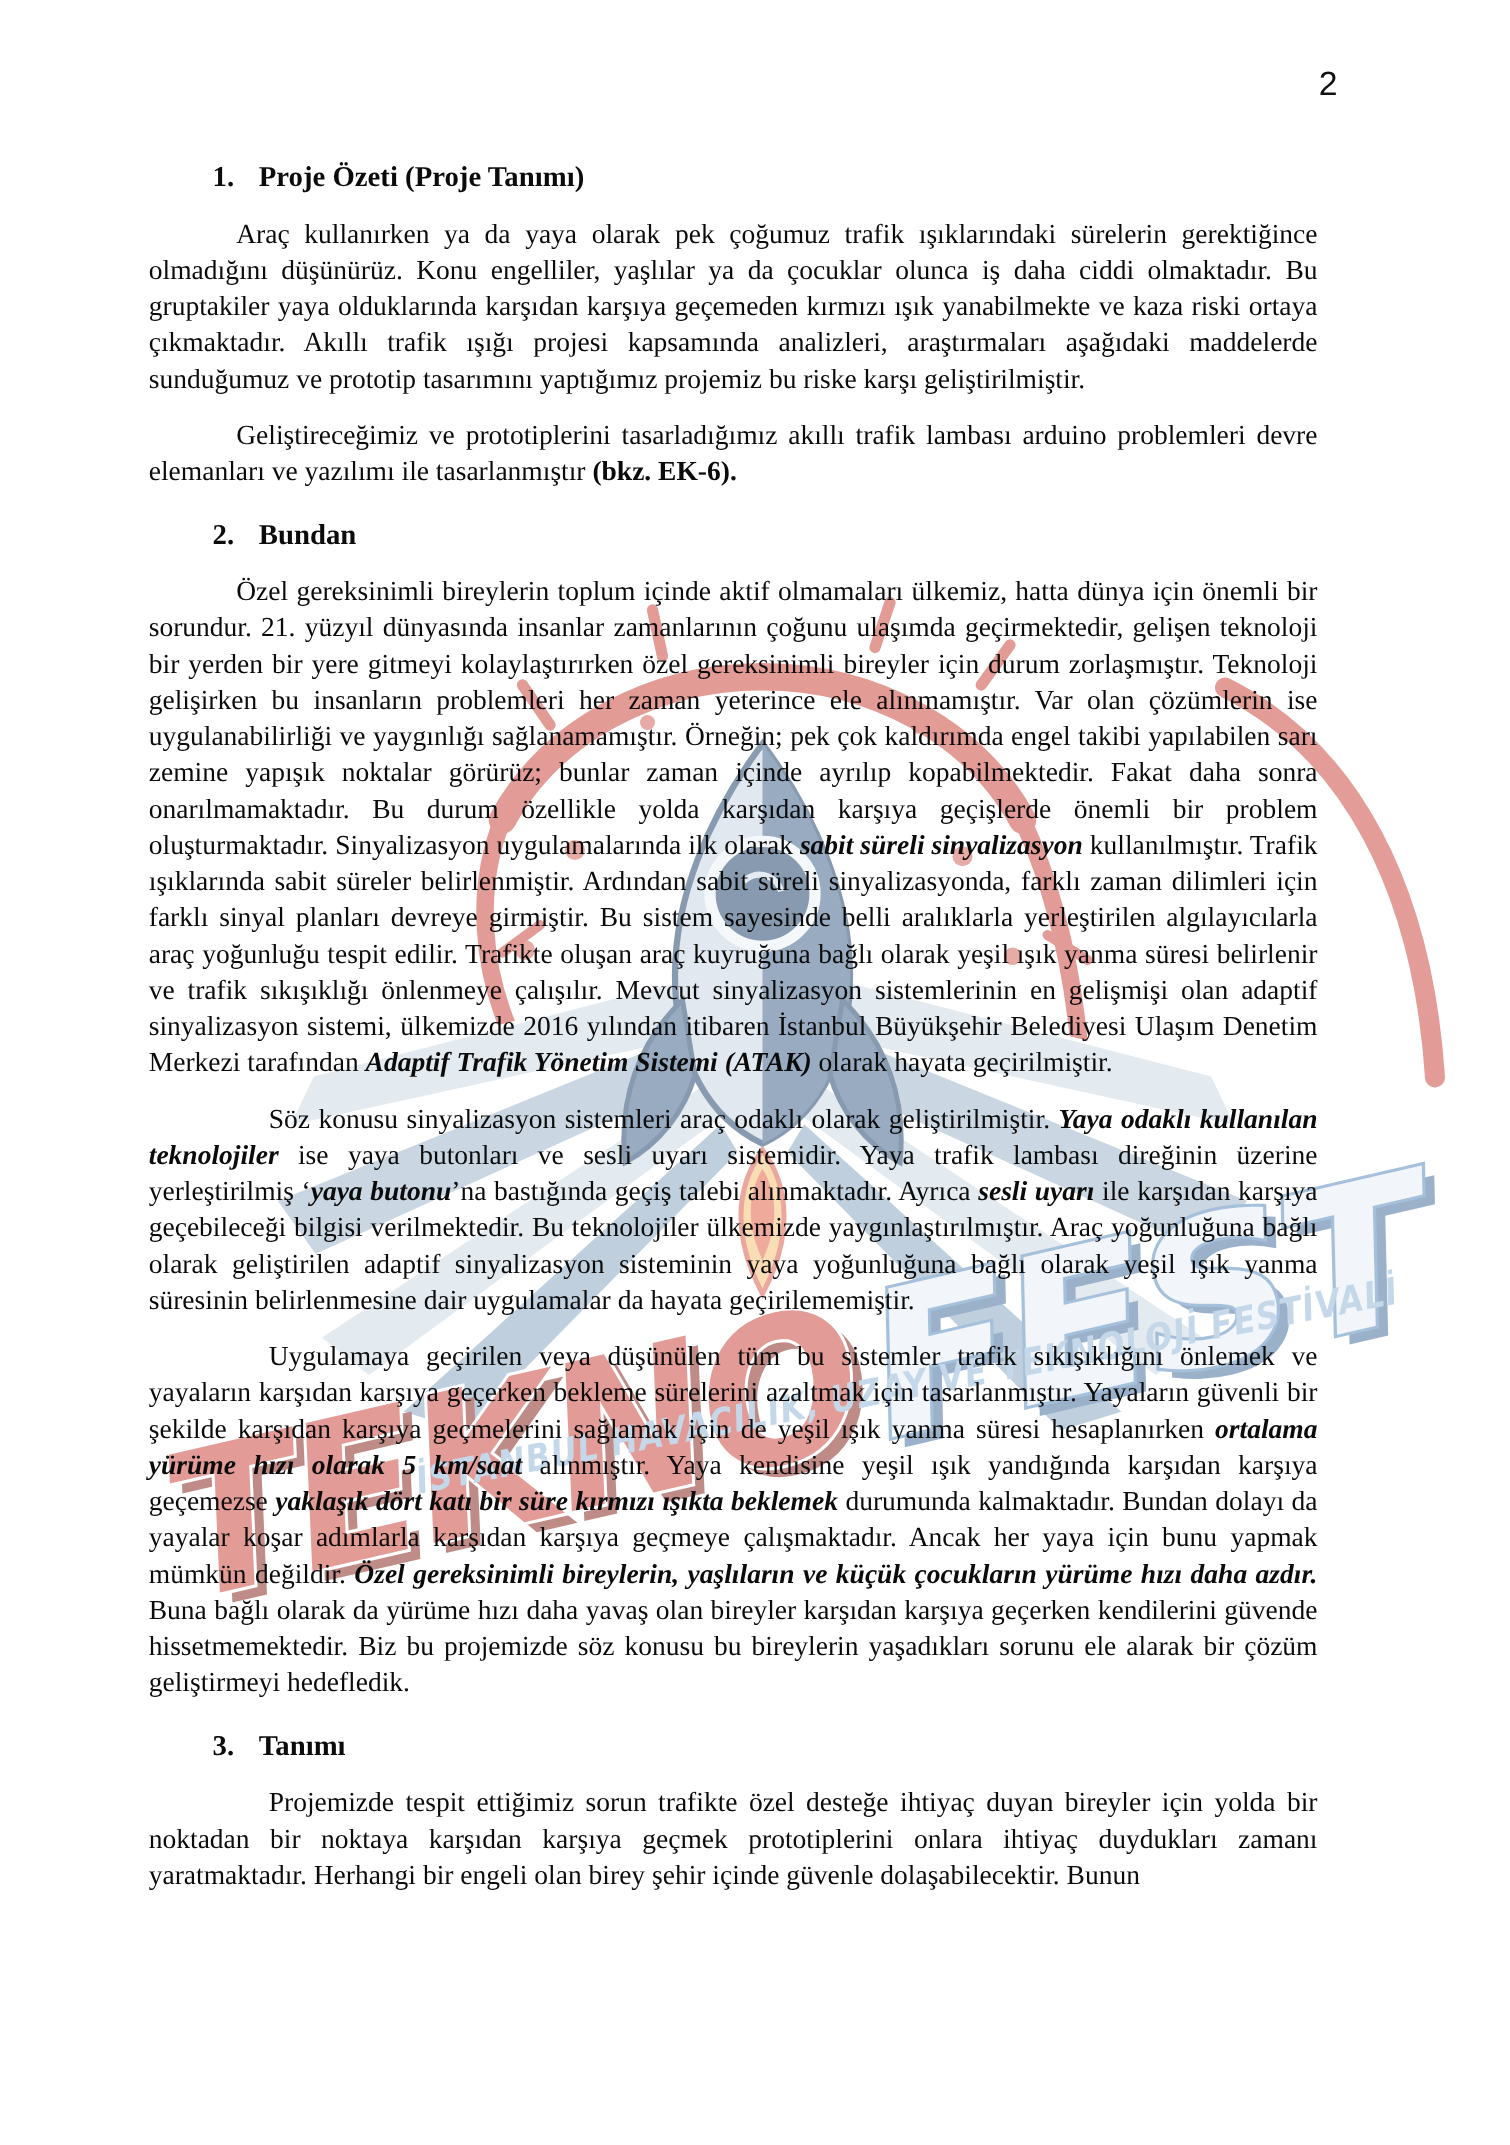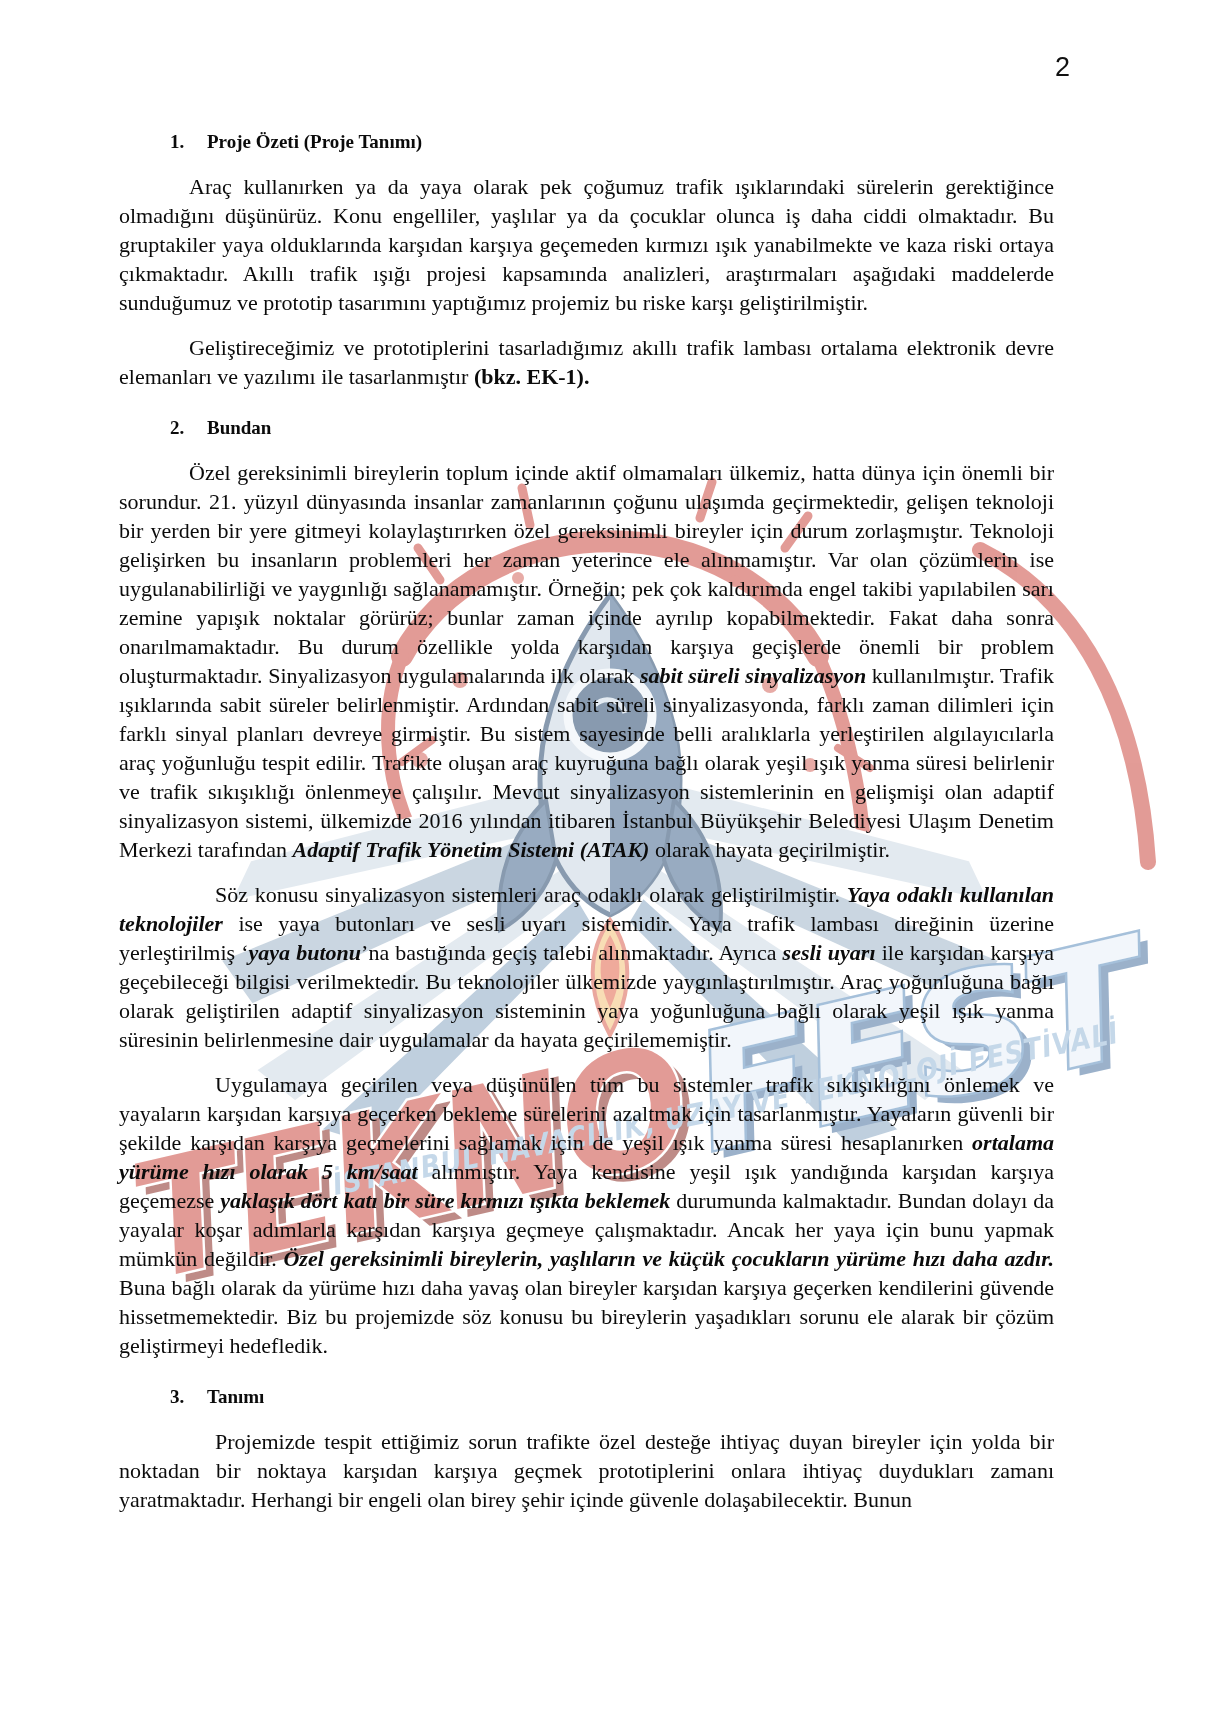--- a/index.html
+++ b/index.html
@@ -36,21 +36,21 @@
     left: 103px;
     top: 127px;
     width: 967px;
     z-index: 1;
     font-size: 22px;
     line-height: 29px;
     text-align: justify;
   }
   .heading {
     font-weight: bold;
-    font-size: 19px;
+    font-size: 23px;
     padding-left: 67px;
     margin: 22px 0 10px 0;
     text-align: left;
   }
   .heading:first-child { margin-top: 0; }
   .h-num { display: inline-block; min-width: 37px; }
   .para { margin: 16px; }
   .para.ind-s { text-indent: 70px; }
   .para.ind-l { text-indent: 96px; }
   .run-n { font-weight: normal; font-style: normal; }
@@ -138,21 +138,21 @@
 
       <g class="wm-subtitle" transform="translate(255,765) rotate(-11)">
         <text x="0" y="0" textLength="800" lengthAdjust="spacingAndGlyphs" fill="var(--wm-light-blue)">İSTANBUL HAVACILIK, UZAY VE TEKNOLOJİ FESTİVALİ</text>
       </g>
     </g>
   </svg>
 
   <div class="content">
       <div class="heading"><span class="h-num">1.</span><span>Proje Özeti (Proje Tanımı)</span></div>
       <p class="para ind-s"><span class="run-n">Araç kullanırken ya da yaya olarak pek çoğumuz trafik ışıklarındaki sürelerin gerektiğince olmadığını düşünürüz. Konu engelliler, yaşlılar ya da çocuklar olunca iş daha ciddi olmaktadır. Bu gruptakiler yaya olduklarında karşıdan karşıya geçemeden kırmızı ışık yanabilmekte ve kaza riski ortaya çıkmaktadır. Akıllı trafik ışığı projesi kapsamında analizleri, araştırmaları aşağıdaki maddelerde sunduğumuz ve prototip tasarımını yaptığımız projemiz bu riske karşı geliştirilmiştir.</span></p>
-      <p class="para ind-s"><span class="run-n">Geliştireceğimiz ve prototiplerini tasarladığımız akıllı trafik lambası ortalama elektronik devre elemanları ve yazılımı ile tasarlanmıştır </span><span class="run-b">(bkz. EK-1).</span></p>
+      <p class="para ind-s"><span class="run-n">Geliştireceğimiz ve prototiplerini tasarladığımız akıllı trafik lambası arduino problemleri devre elemanları ve yazılımı ile tasarlanmıştır </span><span class="run-b">(bkz. EK-6).</span></p>
       <div class="heading"><span class="h-num">2.</span><span>Bundan</span></div>
       <p class="para ind-s"><span class="run-n">Özel gereksinimli bireylerin toplum içinde aktif olmamaları ülkemiz, hatta dünya için önemli bir sorundur. 21. yüzyıl dünyasında insanlar zamanlarının çoğunu ulaşımda geçirmektedir, gelişen teknoloji bir yerden bir yere gitmeyi kolaylaştırırken özel gereksinimli bireyler için durum zorlaşmıştır. Teknoloji gelişirken bu insanların problemleri her zaman yeterince ele alınmamıştır. Var olan çözümlerin ise uygulanabilirliği ve yaygınlığı sağlanamamıştır. Örneğin; pek çok kaldırımda engel takibi yapılabilen sarı zemine yapışık noktalar görürüz; bunlar zaman içinde ayrılıp kopabilmektedir. Fakat daha sonra onarılmamaktadır. Bu durum özellikle yolda karşıdan karşıya geçişlerde önemli bir problem oluşturmaktadır. Sinyalizasyon uygulamalarında ilk olarak </span><span class="run-bi">sabit süreli sinyalizasyon</span><span class="run-n"> kullanılmıştır. Trafik ışıklarında sabit süreler belirlenmiştir. Ardından sabit süreli sinyalizasyonda, farklı zaman dilimleri için farklı sinyal planları devreye girmiştir. Bu sistem sayesinde belli aralıklarla yerleştirilen algılayıcılarla araç yoğunluğu tespit edilir. Trafikte oluşan araç kuyruğuna bağlı olarak yeşil ışık yanma süresi belirlenir ve trafik sıkışıklığı önlenmeye çalışılır. Mevcut sinyalizasyon sistemlerinin en gelişmişi olan adaptif sinyalizasyon sistemi, ülkemizde 2016 yılından itibaren İstanbul Büyükşehir Belediyesi Ulaşım Denetim Merkezi tarafından </span><span class="run-bi">Adaptif Trafik Yönetim Sistemi (ATAK)</span><span class="run-n"> olarak hayata geçirilmiştir.</span></p>
       <p class="para ind-l"><span class="run-n">Söz konusu sinyalizasyon sistemleri araç odaklı olarak geliştirilmiştir. </span><span class="run-bi">Yaya odaklı kullanılan teknolojiler</span><span class="run-n"> ise yaya butonları ve sesli uyarı sistemidir. Yaya trafik lambası direğinin üzerine yerleştirilmiş ‘</span><span class="run-bi">yaya butonu</span><span class="run-n">’na bastığında geçiş talebi alınmaktadır. Ayrıca </span><span class="run-bi">sesli uyarı</span><span class="run-n"> ile karşıdan karşıya geçebileceği bilgisi verilmektedir. Bu teknolojiler ülkemizde yaygınlaştırılmıştır. Araç yoğunluğuna bağlı olarak geliştirilen adaptif sinyalizasyon sisteminin yaya yoğunluğuna bağlı olarak yeşil ışık yanma süresinin belirlenmesine dair uygulamalar da hayata geçirilememiştir.</span></p>
       <p class="para ind-l"><span class="run-n">Uygulamaya geçirilen veya düşünülen tüm bu sistemler trafik sıkışıklığını önlemek ve yayaların karşıdan karşıya geçerken bekleme sürelerini azaltmak için tasarlanmıştır. Yayaların güvenli bir şekilde karşıdan karşıya geçmelerini sağlamak için de yeşil ışık yanma süresi hesaplanırken </span><span class="run-bi">ortalama yürüme hızı olarak 5 km/saat</span><span class="run-n"> alınmıştır. Yaya kendisine yeşil ışık yandığında karşıdan karşıya geçemezse </span><span class="run-bi">yaklaşık dört katı bir süre kırmızı ışıkta beklemek</span><span class="run-n"> durumunda kalmaktadır. Bundan dolayı da yayalar koşar adımlarla karşıdan karşıya geçmeye çalışmaktadır. Ancak her yaya için bunu yapmak mümkün değildir. </span><span class="run-bi">Özel gereksinimli bireylerin, yaşlıların ve küçük çocukların yürüme hızı daha azdır.</span><span class="run-n"> Buna bağlı olarak da yürüme hızı daha yavaş olan bireyler karşıdan karşıya geçerken kendilerini güvende hissetmemektedir. Biz bu projemizde söz konusu bu bireylerin yaşadıkları sorunu ele alarak bir çözüm geliştirmeyi hedefledik.</span></p>
       <div class="heading"><span class="h-num">3.</span><span>Tanımı</span></div>
       <p class="para ind-l"><span class="run-n">Projemizde tespit ettiğimiz sorun trafikte özel desteğe ihtiyaç duyan bireyler için yolda bir noktadan bir noktaya karşıdan karşıya geçmek prototiplerini onlara ihtiyaç duydukları zamanı yaratmaktadır. Herhangi bir engeli olan birey şehir içinde güvenle dolaşabilecektir. Bunun</span></p>
     </div>
 
 </div>
 

